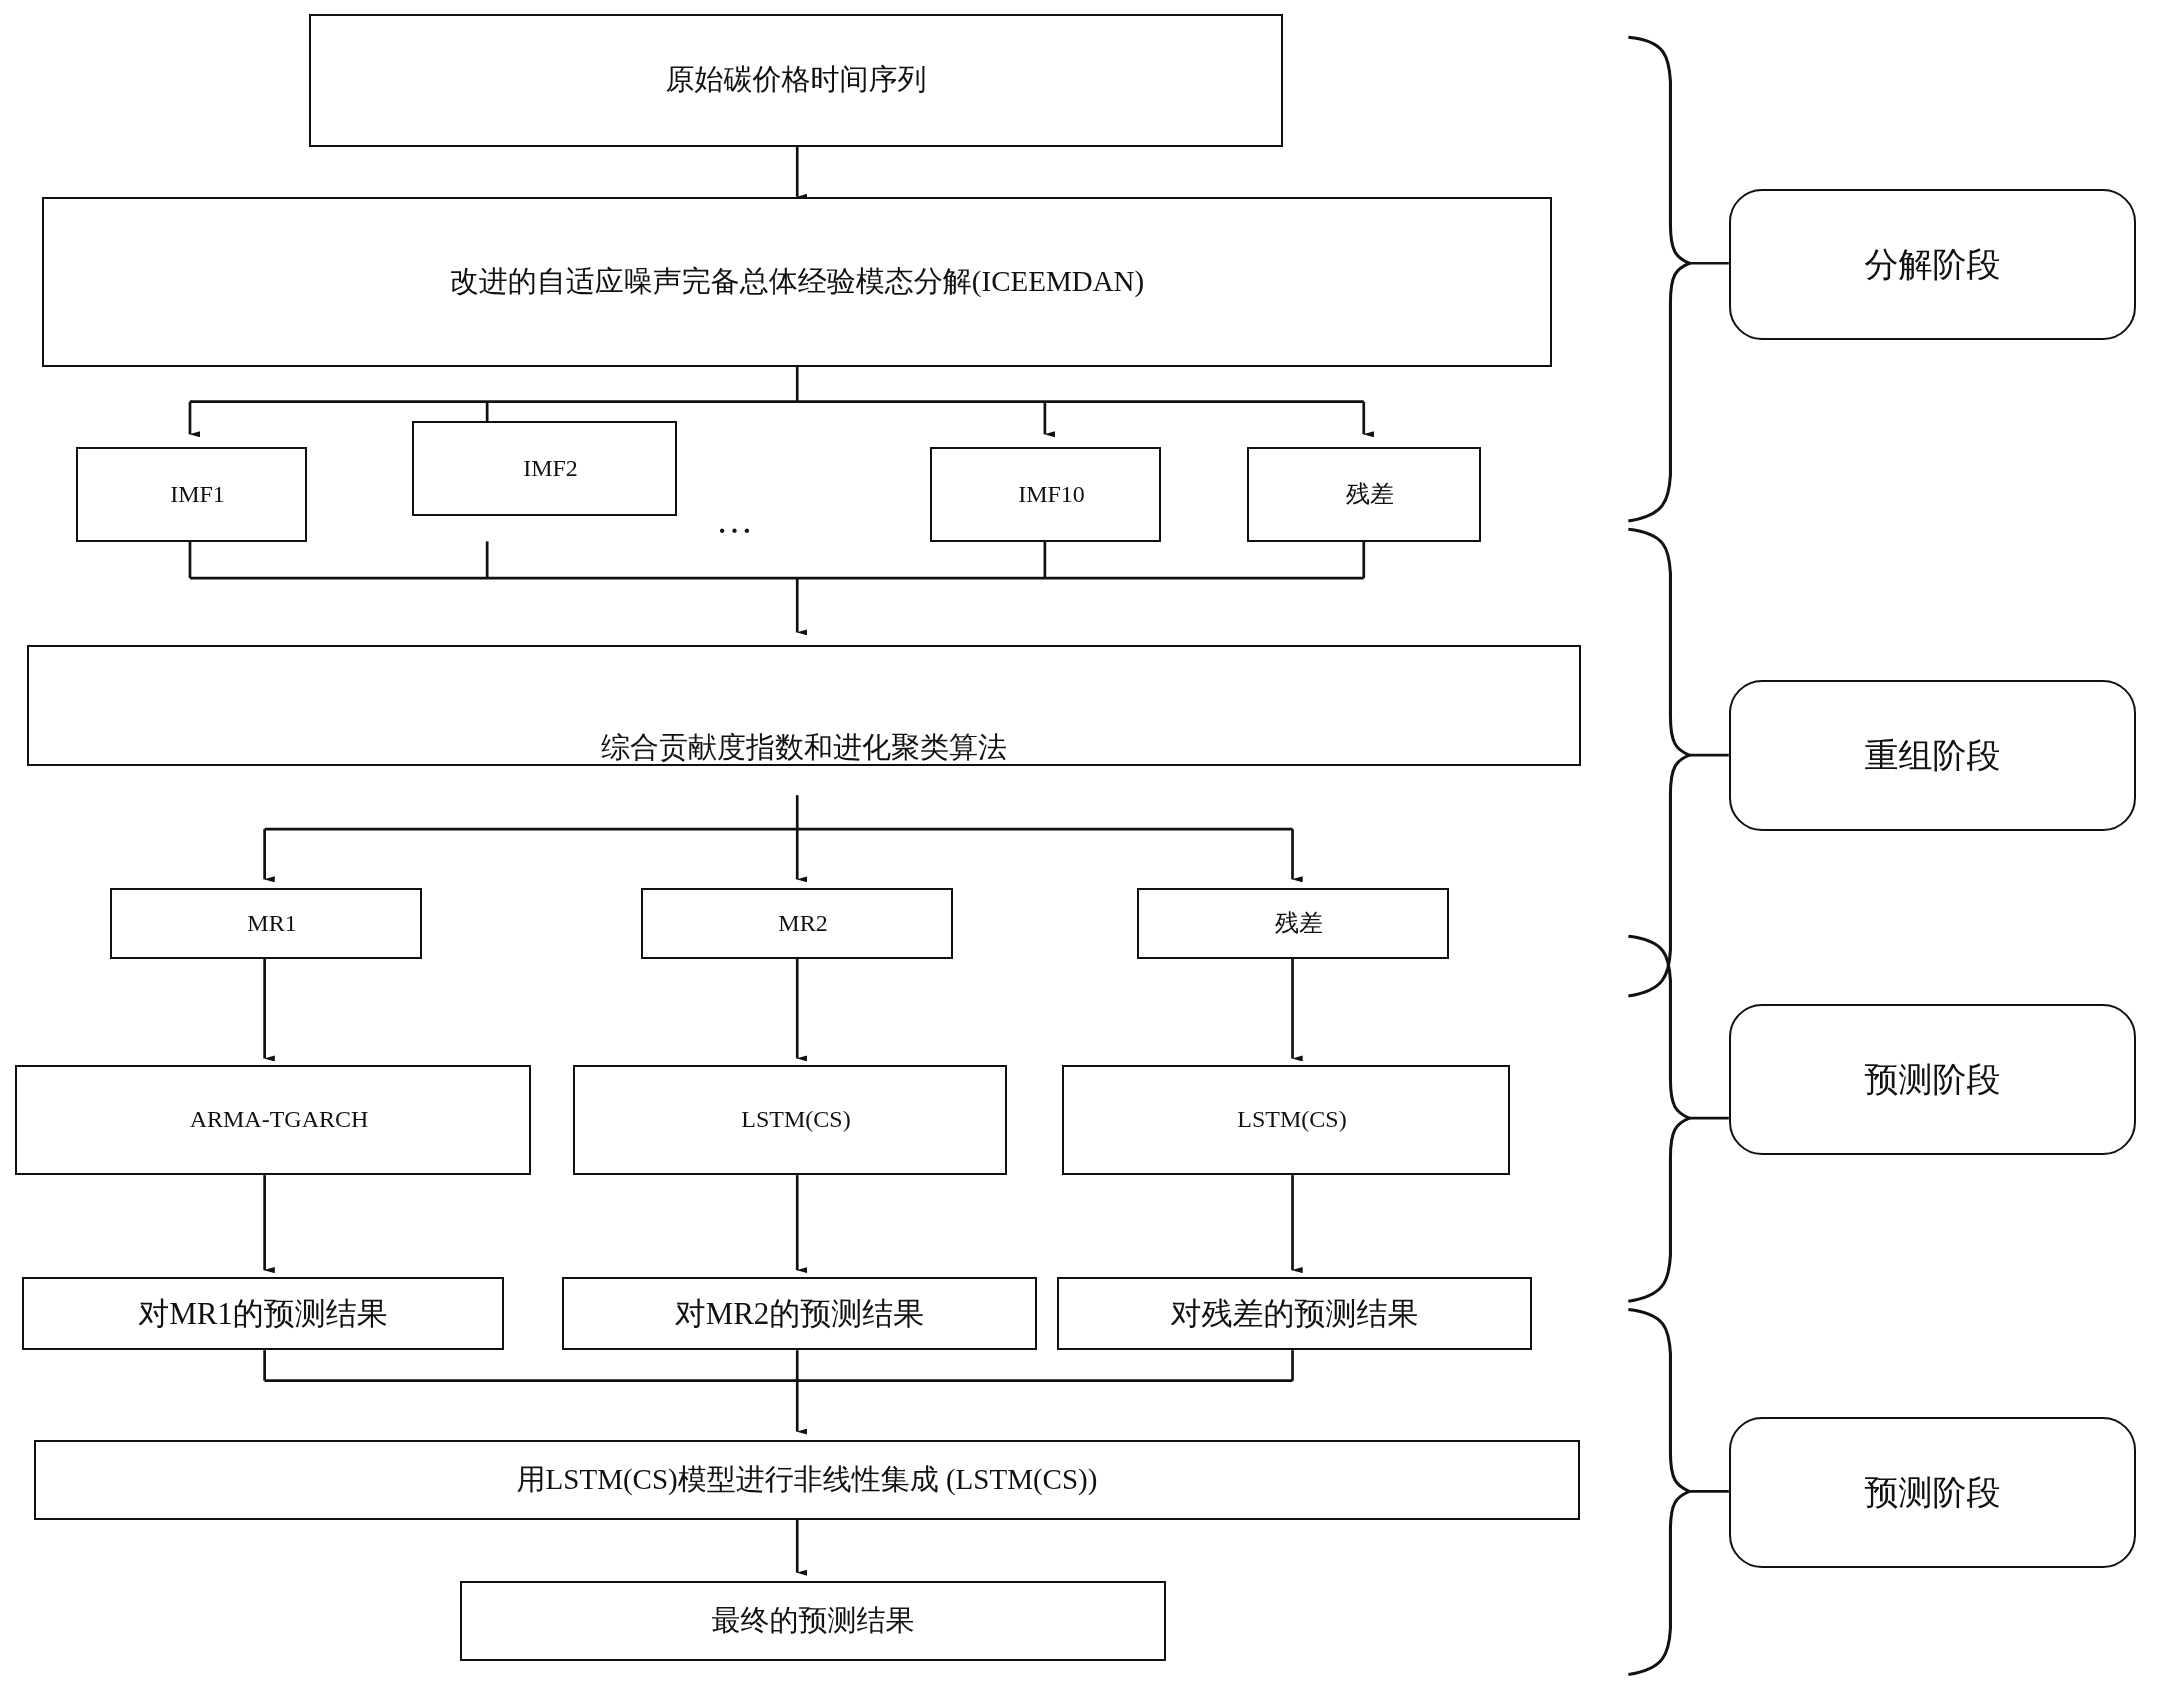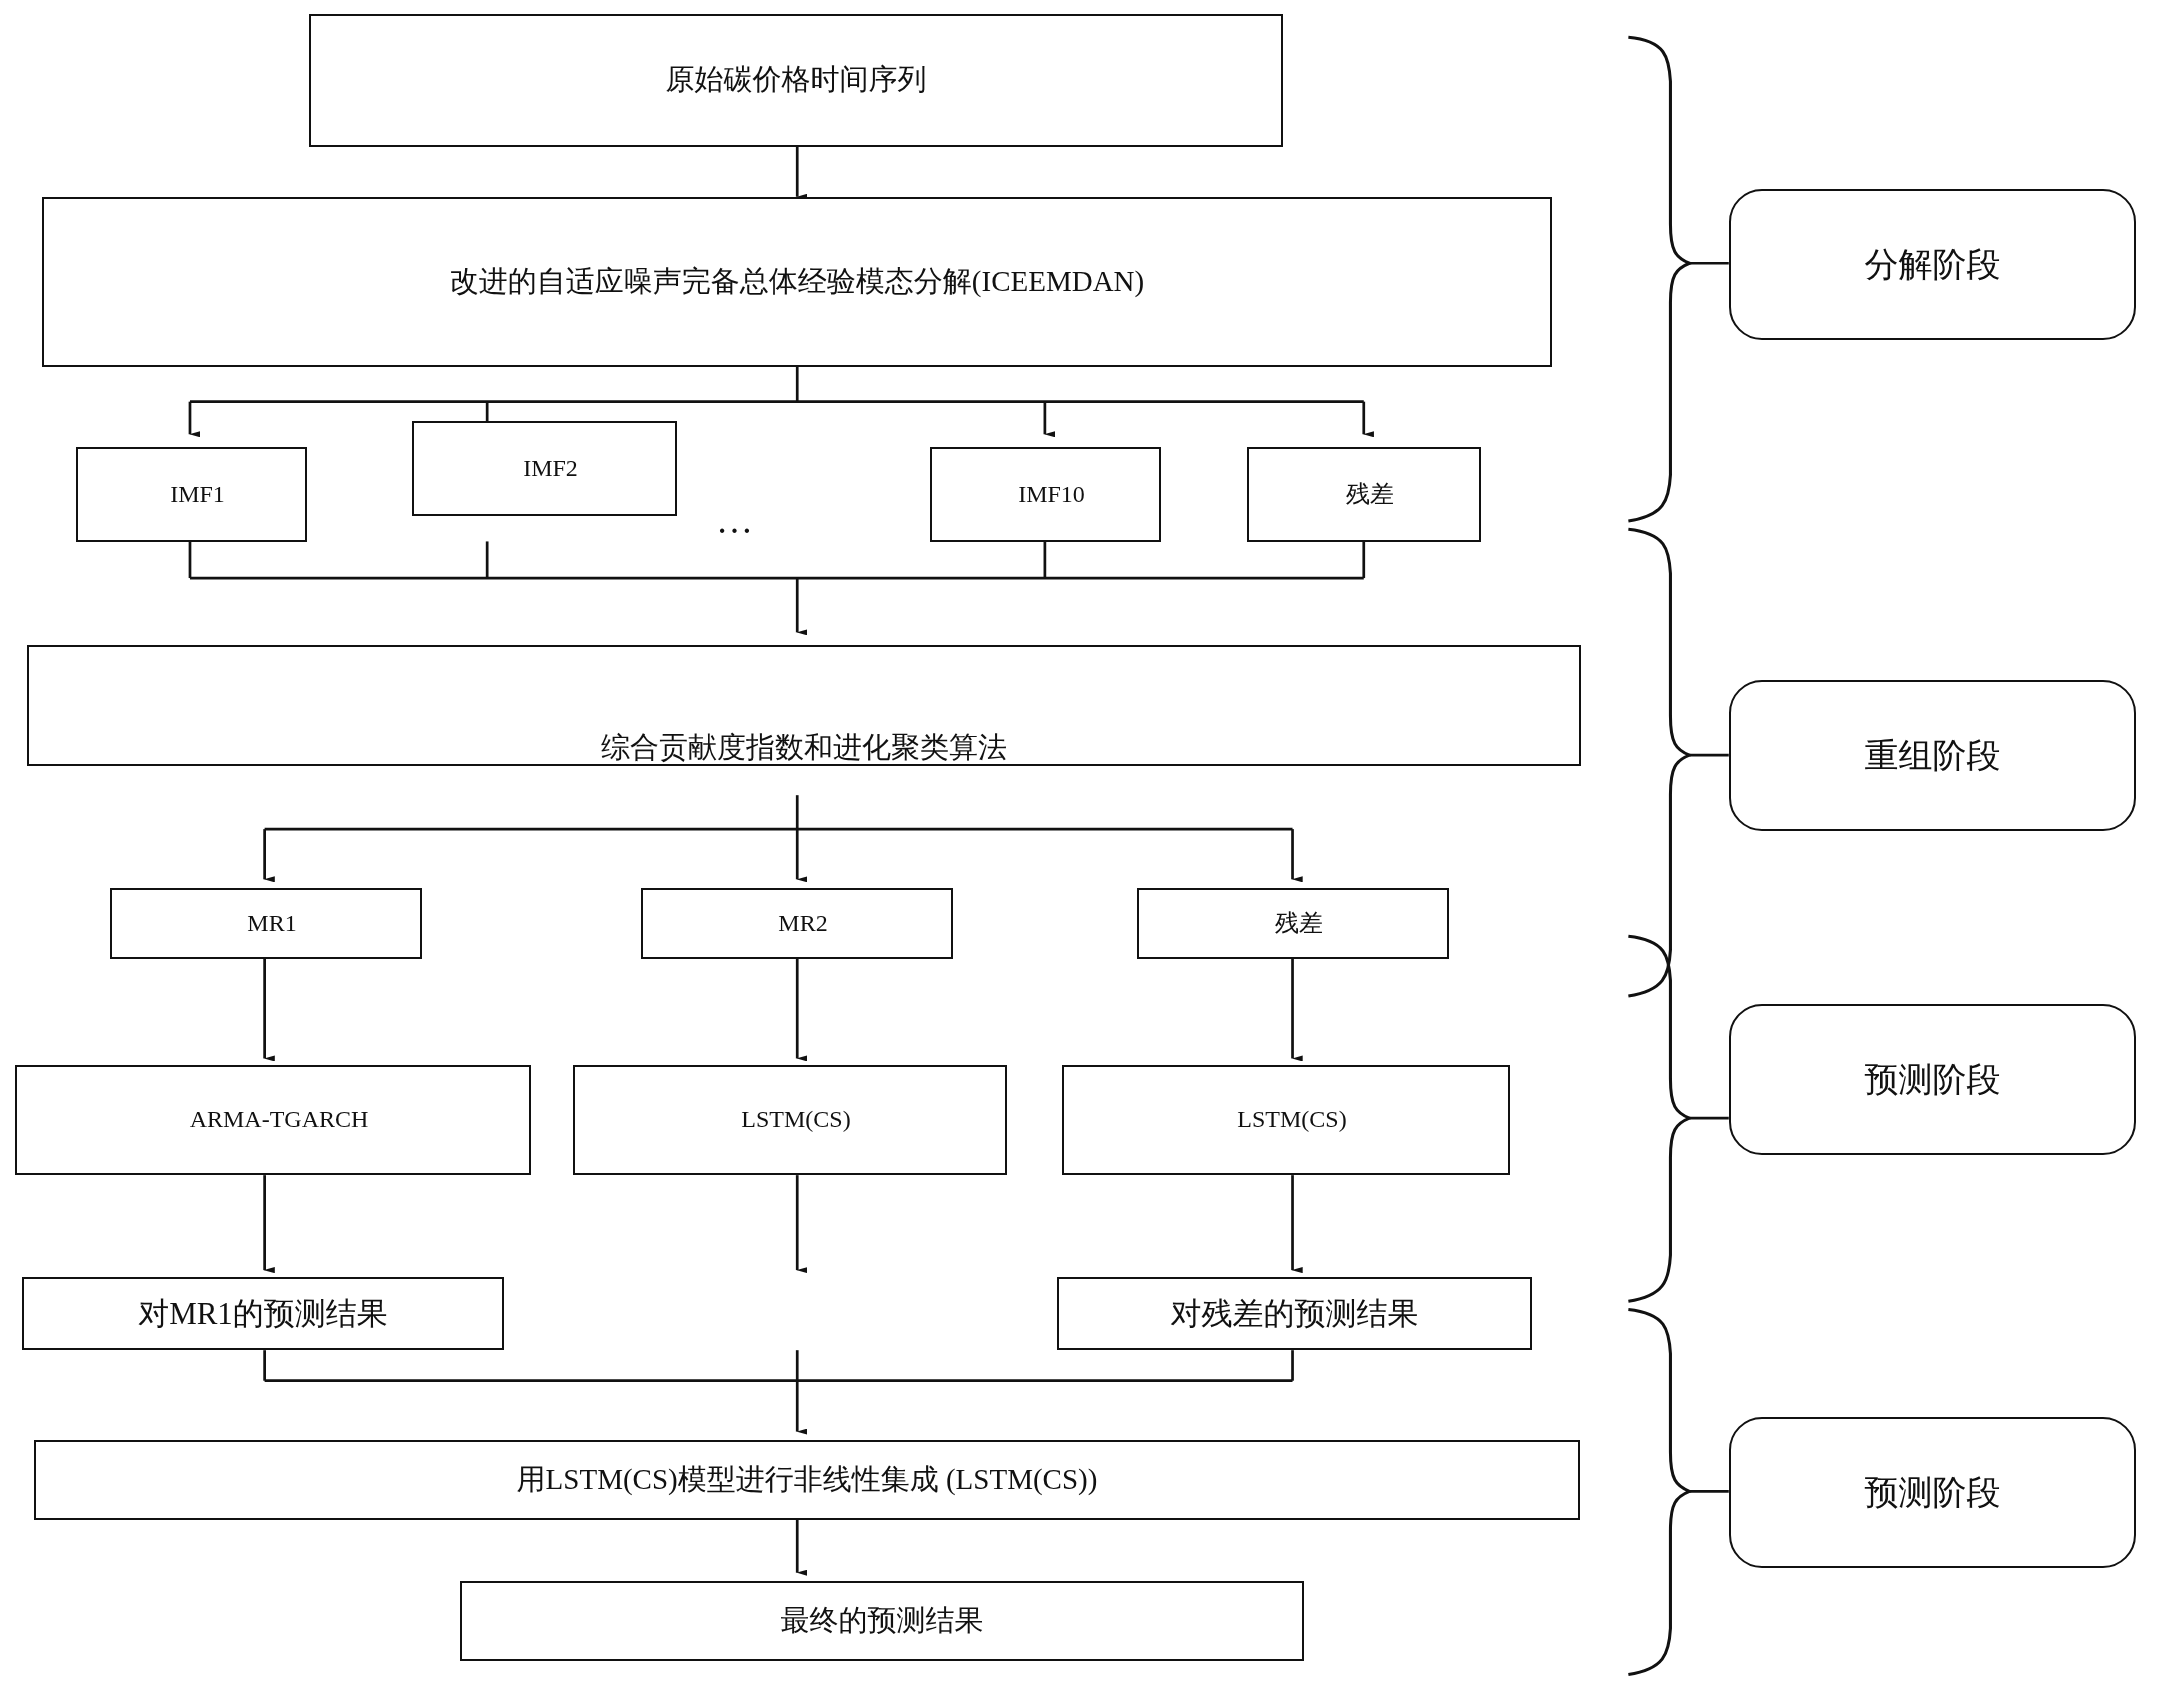--- a/index.html
+++ b/index.html
@@ -175,30 +175,33 @@
   </div>
 
   <div class="node fs-med" style="left:1062px; top:1065px; width:448px; height:110px;">
     <span>LSTM(CS)</span>
   </div>
 
   <div class="node fs-small" style="left:22px; top:1277px; width:482px; height:73px;">
     <span>对MR1的预测结果</span>
   </div>
 
+  <div class="node fs-small" style="left:562px; top:1277px; width:475px; height:73px;">
+    <span>对MR2的预测结果</span>
+  </div>
 
   <div class="node fs-small" style="left:1057px; top:1277px; width:475px; height:73px;">
     <span>对残差的预测结果</span>
   </div>
 
   <div class="node fs-big" style="left:34px; top:1440px; width:1546px; height:80px;">
     <span>用LSTM(CS)模型进行非线性集成 (LSTM(CS))</span>
   </div>
 
-  <div class="node fs-big" style="left:460px; top:1581px; width:844px; height:80px;">
+  <div class="node fs-big" style="left:460px; top:1581px; width:706px; height:80px;">
     <span>最终的预测结果</span>
   </div>
 
   <div class="stage fs-stage" style="left:1729px; top:189px; width:407px; height:151px;">
     <span>分解阶段</span>
   </div>
 
   <div class="stage fs-stage" style="left:1729px; top:680px; width:407px; height:151px;">
     <span>重组阶段</span>
   </div>

